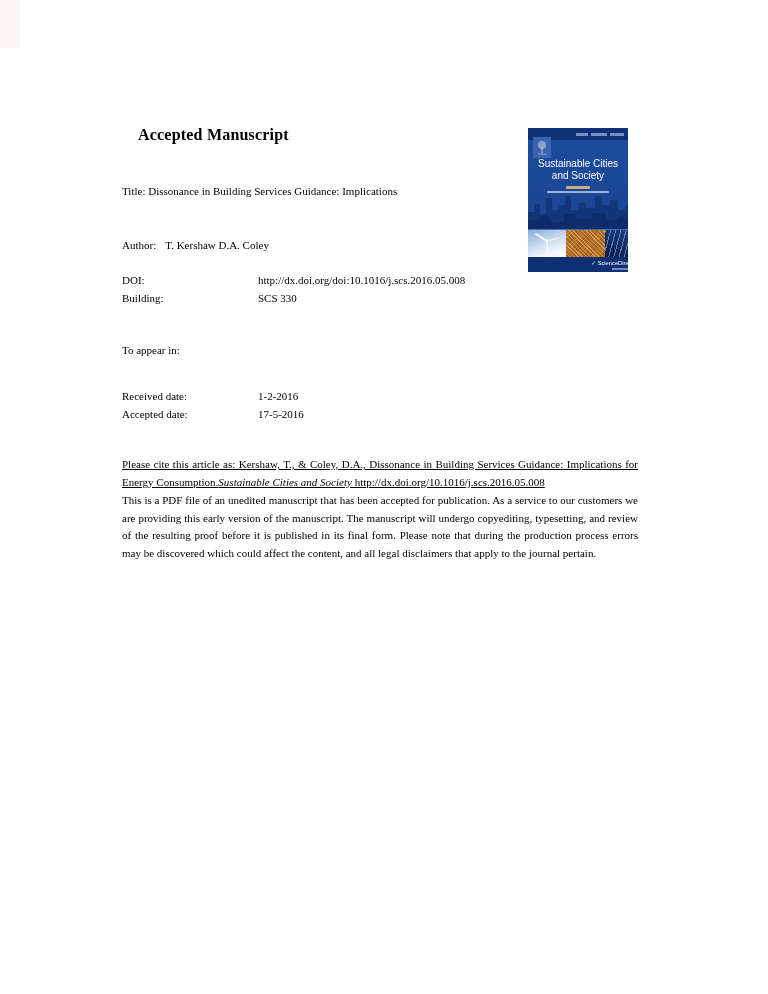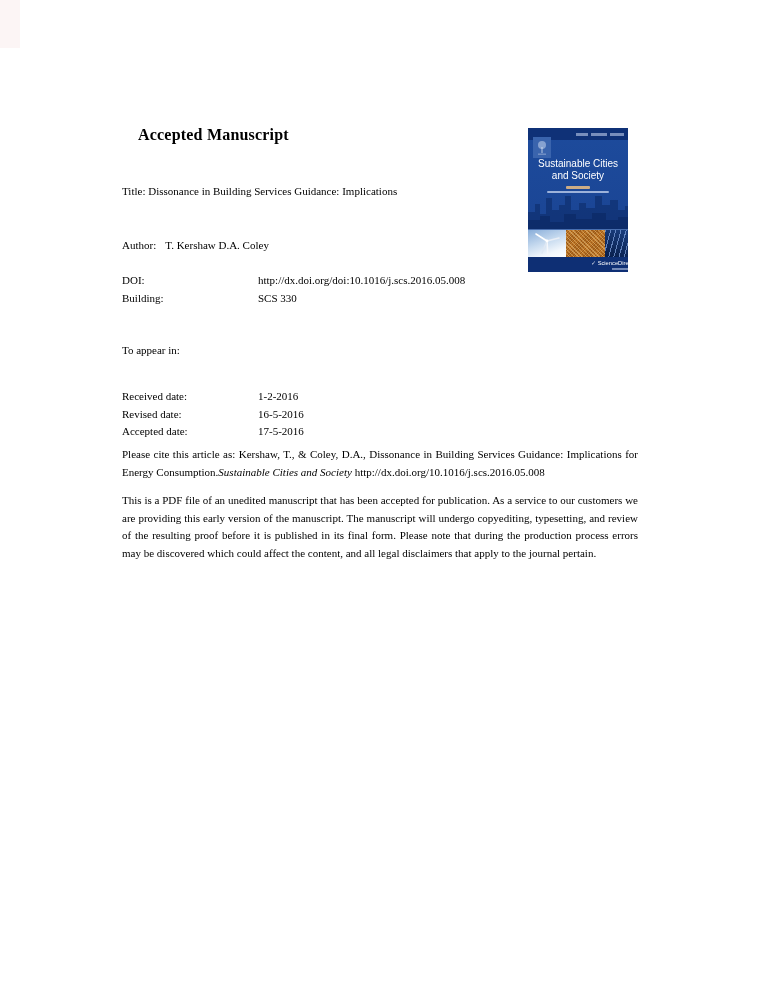--- a/index.html
+++ b/index.html
@@ -25,21 +25,21 @@
     font-size: 11px; line-height: 17.6px;
   }
   .title-block { top: 183px; width: 516px; }
   .author-block { top: 237px; }
   .author-label { margin-right: 9px; }
   .meta-block { top: 272px; }
   .dates-block { top: 375px; margin-top: 13px; }
   .to-appear { top: 342px; text-align: right; }
   .row { display: flex; }
   .row .label { width: 136px; flex: 0 0 136px; }
-  .citation { top: 446px; width: 516px; text-align: justify; }
+  .citation { top: 456px; width: 516px; text-align: justify; text-decoration: underline; }
   .citation i { font-style: italic; }
   .disclaimer { top: 492px; width: 516px; text-align: justify; }
 
   
   .cover {
     position: absolute; left: 528px; top: 128px; width: 100px; height: 144px;
     background: linear-gradient(180deg, #1d4b9c 0%, #1b4696 55%, #16408c 100%);
     font-family: "Liberation Sans", "DejaVu Sans", sans-serif;
     overflow: hidden;
   }
@@ -183,24 +183,20 @@
   </div>
 
   <div class="block to-appear">To appear in:</div>
 
   <div class="block dates-block">
     <div class="row">
       <span class="label">Received date:</span>
       <span class="value">1-2-2016</span>
     </div>
     <div class="row">
-      <span class="label">Revised date:</span>
-      <span class="value">16-5-2016</span>
-    </div>
-    <div class="row">
       <span class="label">Accepted date:</span>
       <span class="value">17-5-2016</span>
     </div>
   </div>
 
   <div class="block citation"><span>Please cite this article as: Kershaw, T., &amp; Coley, D.A., Dissonance in Building Services Guidance: Implications for Energy Consumption.</span><i>Sustainable Cities and Society</i><span> http://dx.doi.org/10.1016/j.scs.2016.05.008</span></div>
 
   <div class="block disclaimer">This is a PDF file of an unedited manuscript that has been accepted for publication. As a service to our customers we are providing this early version of the manuscript. The manuscript will undergo copyediting, typesetting, and review of the resulting proof before it is published in its final form. Please note that during the production process errors may be discovered which could affect the content, and all legal disclaimers that apply to the journal pertain.</div>
 
 </div>

